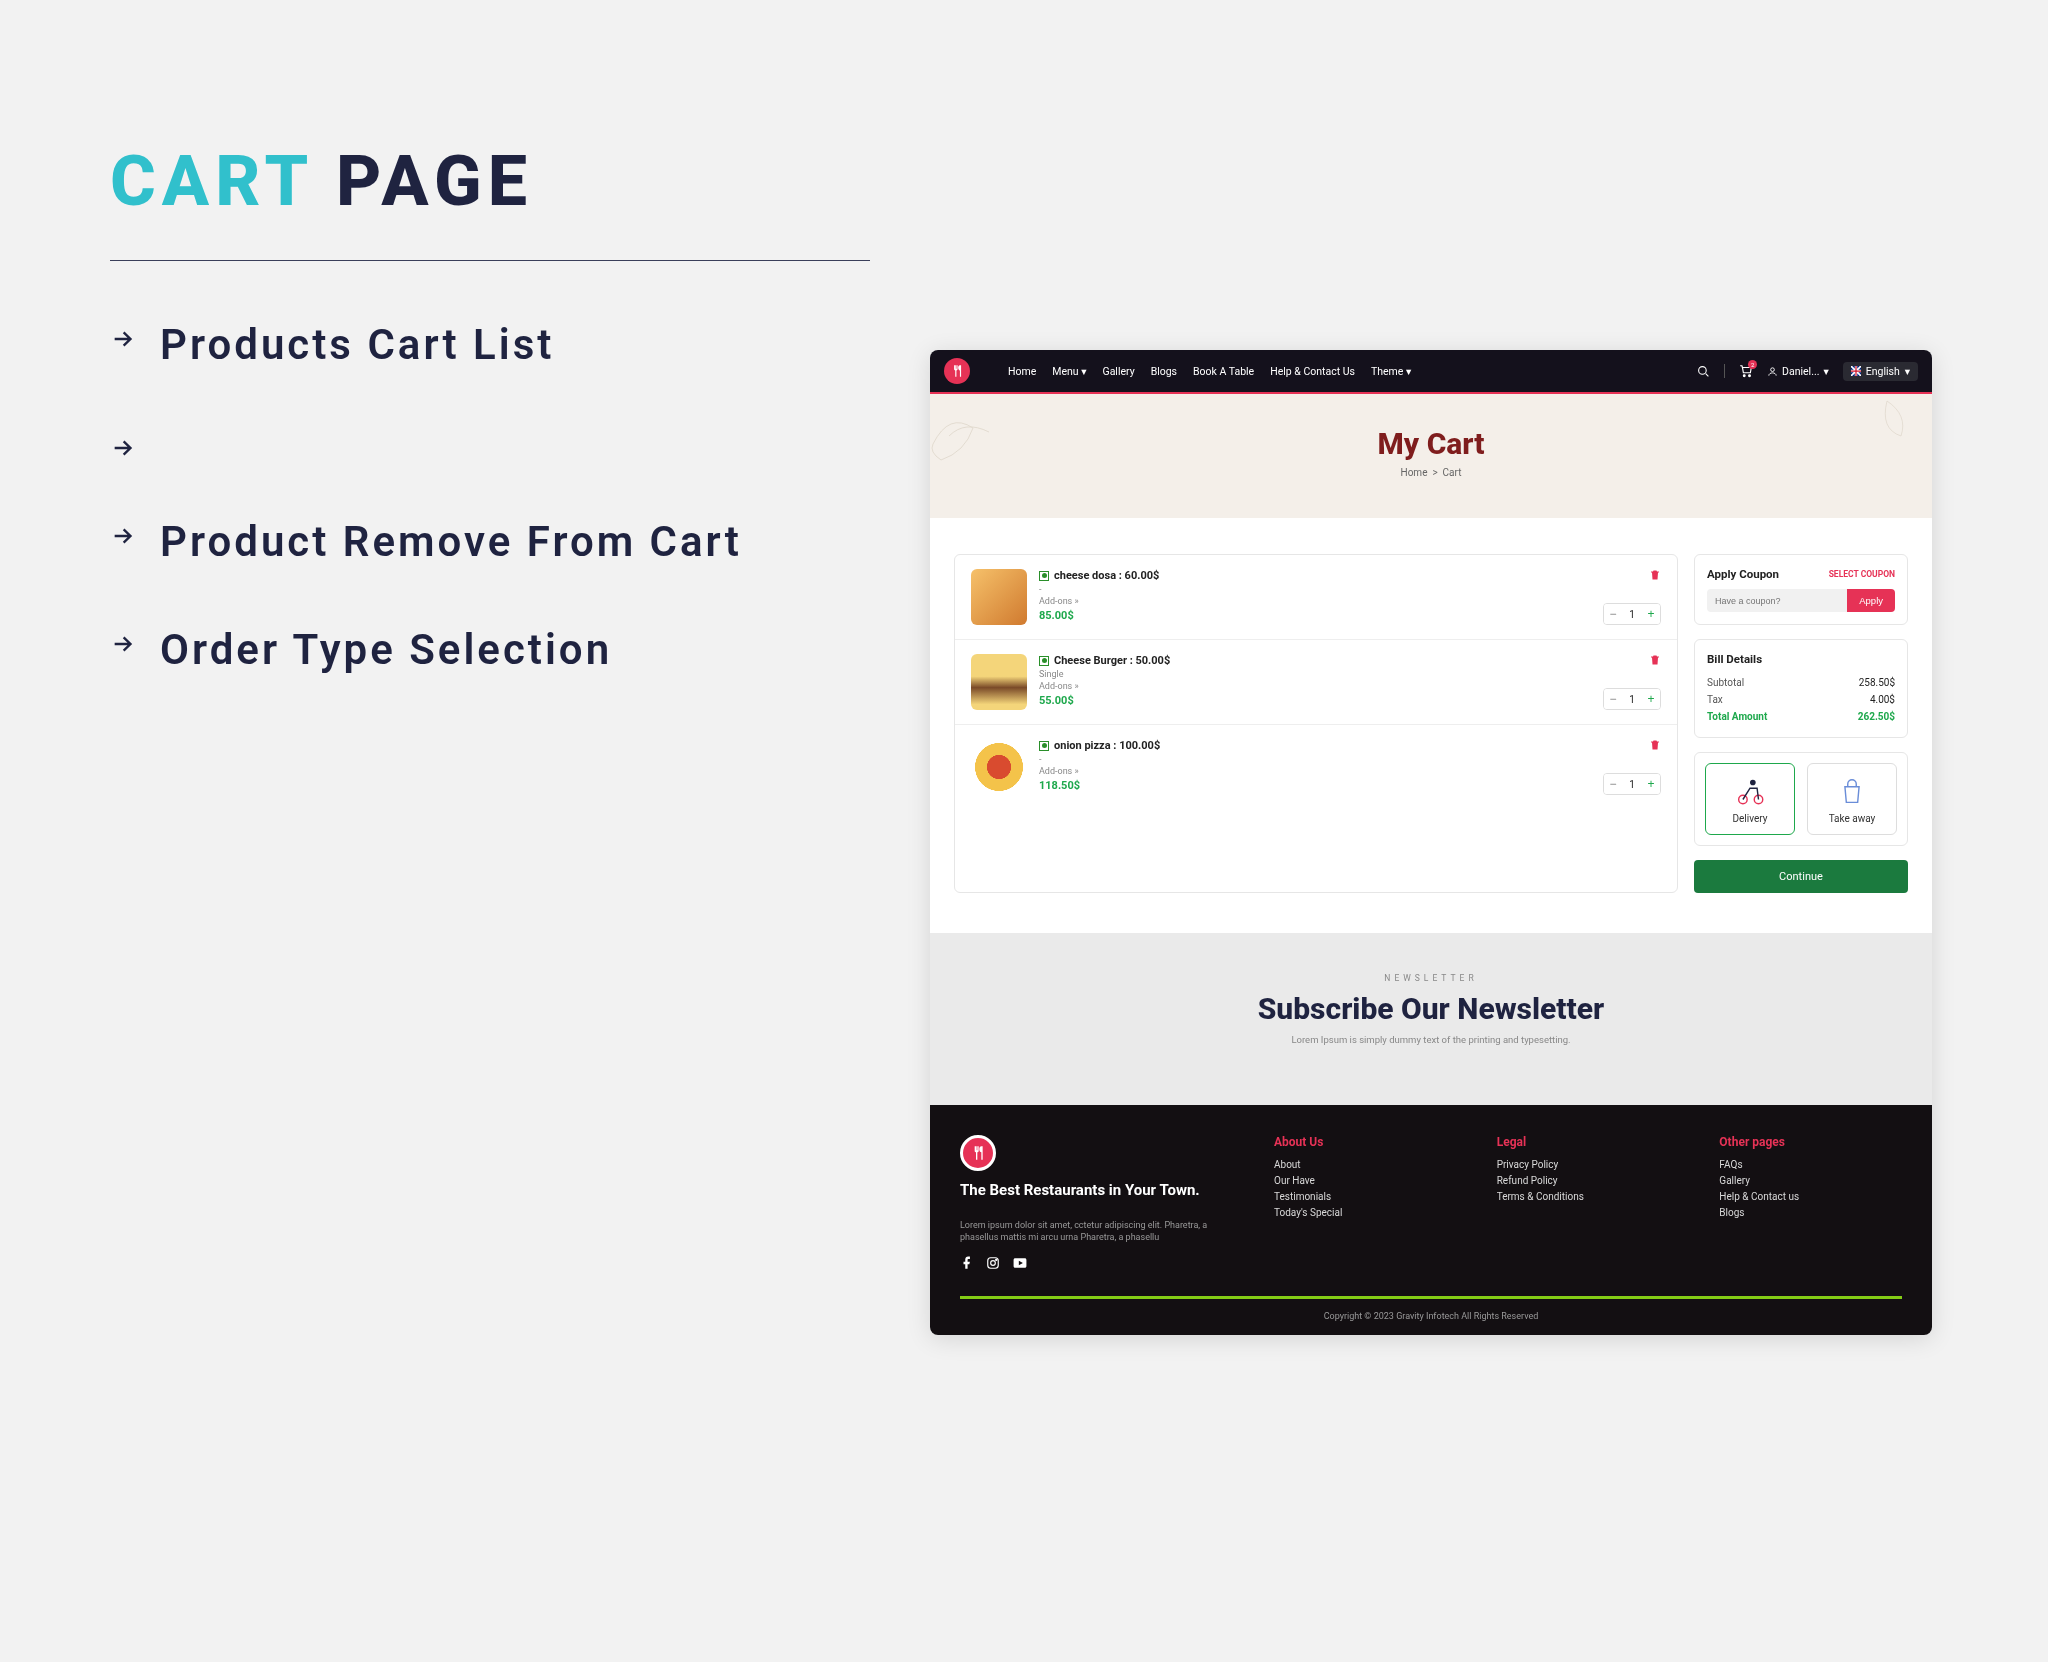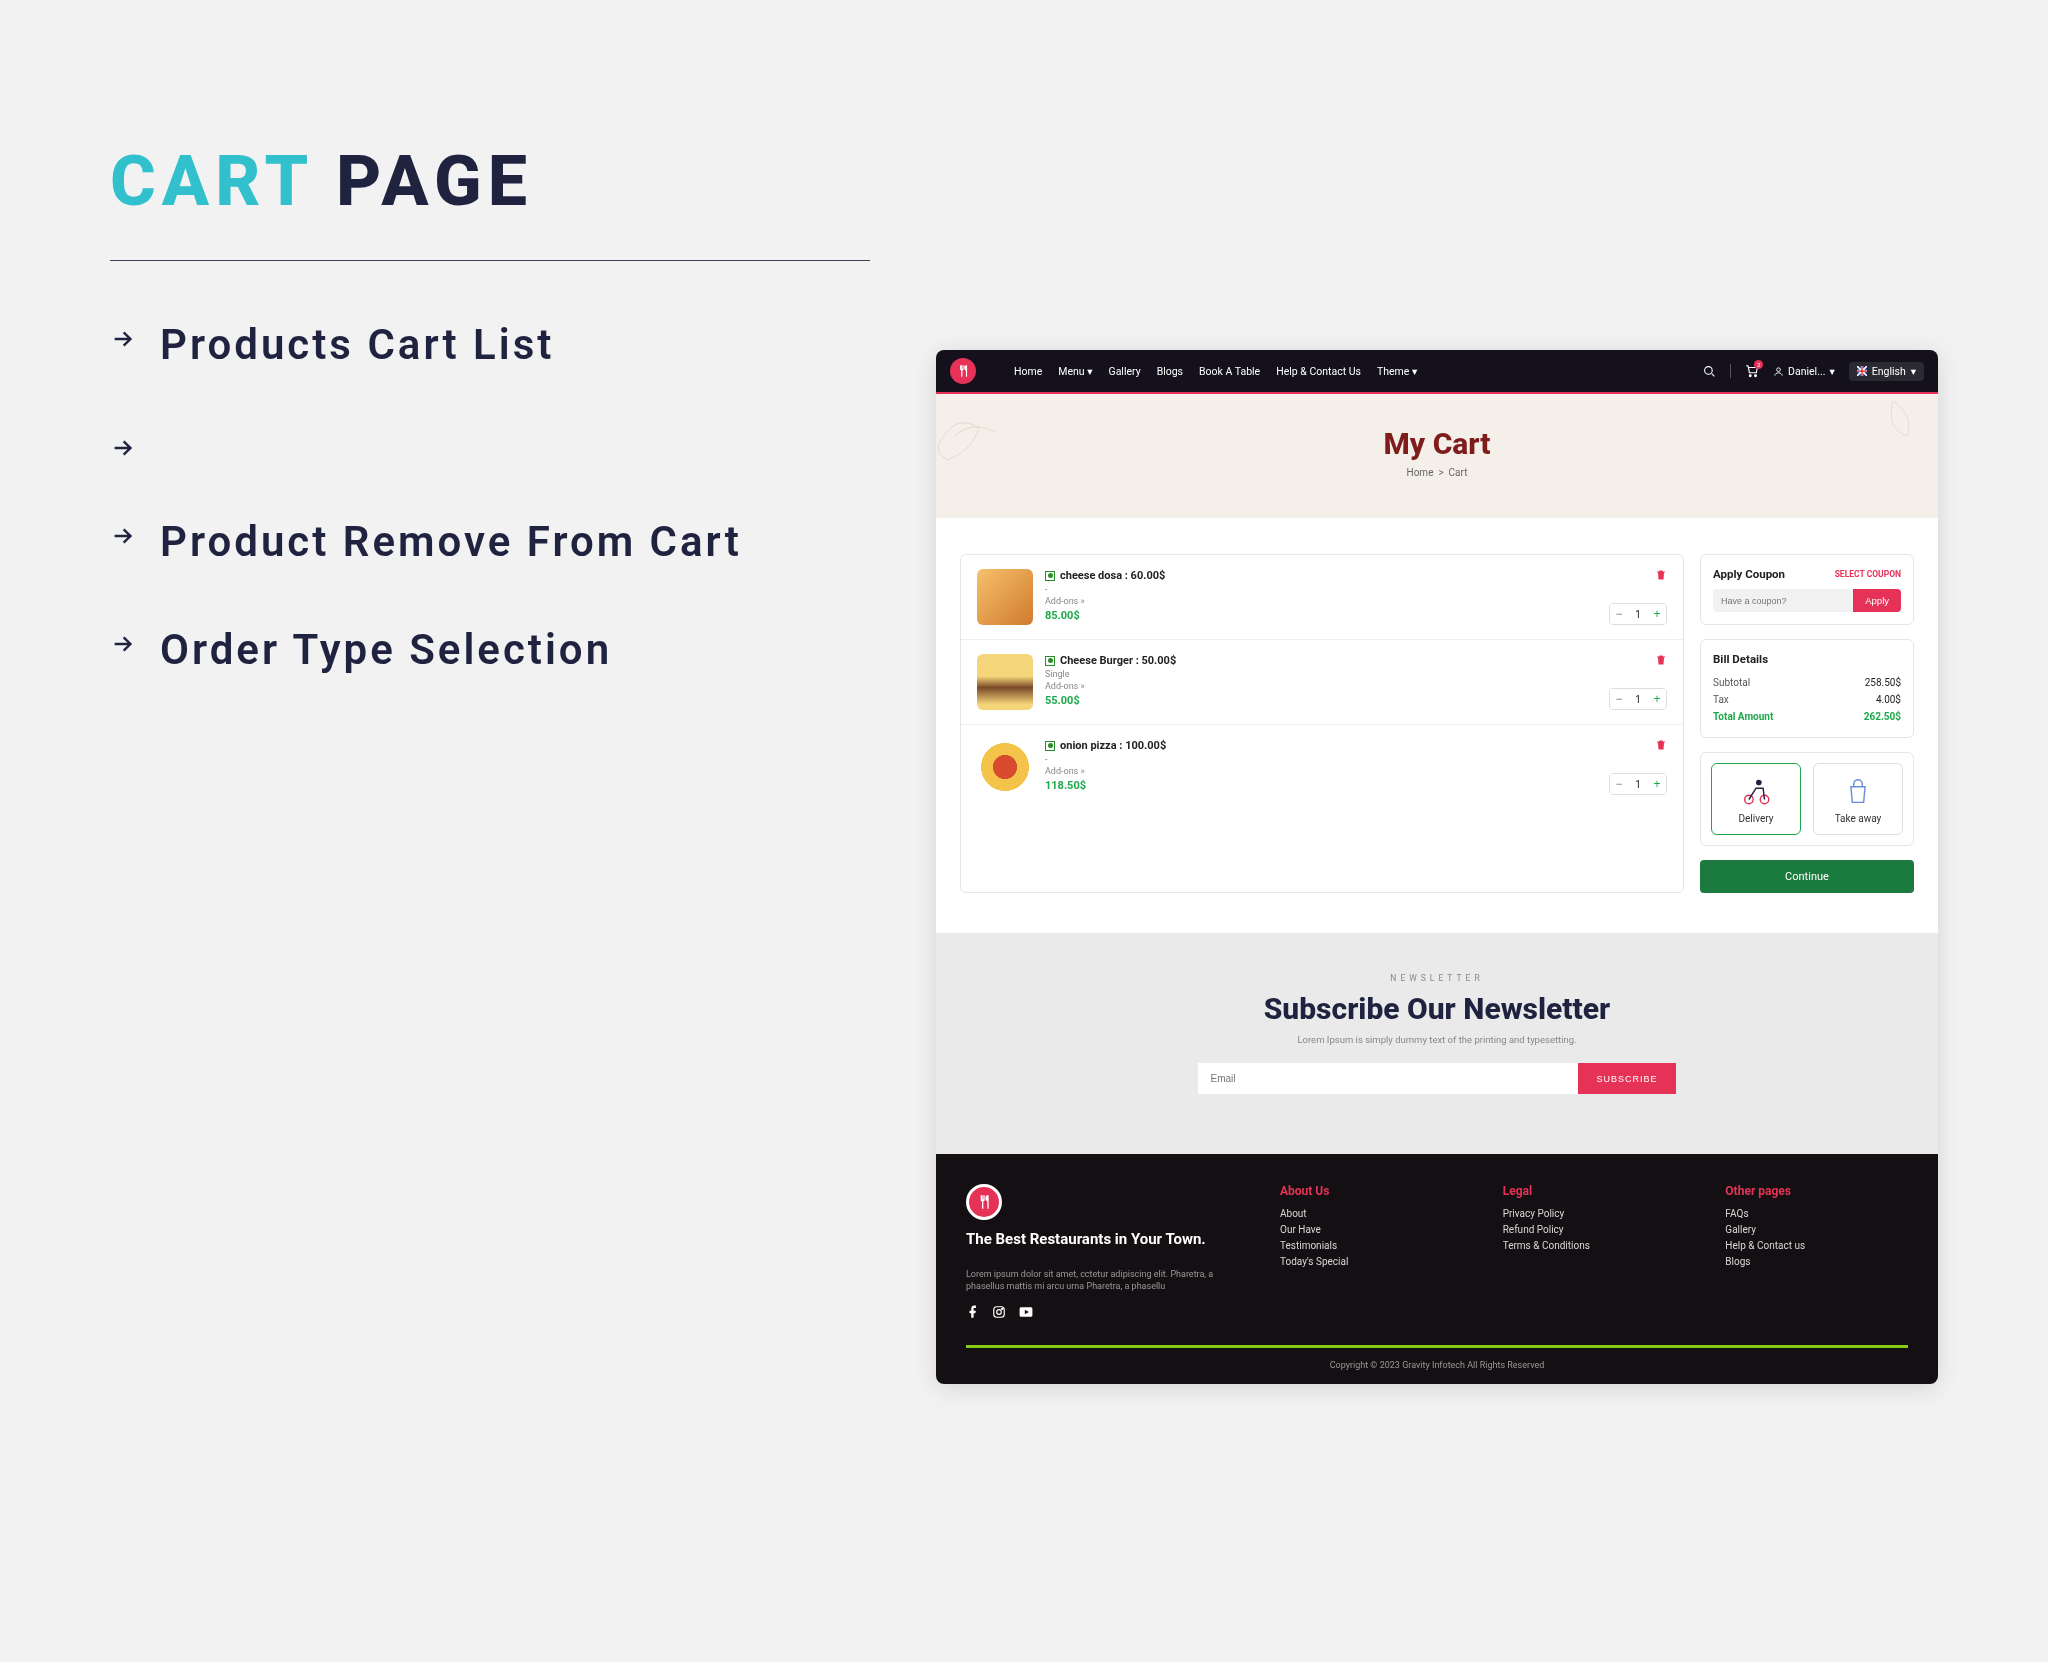--- a/index.html
+++ b/index.html
@@ -1,18 +1,18 @@
 <!DOCTYPE html>
 <html><head>
 <meta charset="utf-8">
 <style>
 * { margin: 0; padding: 0; box-sizing: border-box; }
 body { font-family: -apple-system, BlinkMacSystemFont, "Segoe UI", Roboto, Arial, sans-serif; background: #f2f2f2; width: 2048px; height: 1662px; overflow: hidden; }
 
-.page { padding: 140px 110px 60px 110px; display: flex; gap: 60px; justify-content: space-between; }
+.page { padding: 140px 52px 60px 110px; display: flex; gap: 60px; }
 
 
 .left-side { width: 760px; }
 .title-wrap { margin-bottom: 32px; border-bottom: 1px solid #3a3f5a; padding-bottom: 38px; }
 .title-wrap h1 { font-size: 70px; font-weight: 800; letter-spacing: 6px; text-transform: uppercase; }
 .title-accent { color: #31c0cc; }
 .title-rest { color: #1f2340; }
 .feature-list { margin-top: 56px; display: flex; flex-direction: column; gap: 52px; }
 .feature-item { display: flex; align-items: flex-start; gap: 22px; }
 .arrow-icon { width: 28px; height: 28px; flex-shrink: 0; margin-top: 8px; }
@@ -340,24 +340,20 @@
         </div>
 
         <div class="continue-btn">Continue</div>
       </div>
     </div>
 
     <div class="newsletter">
       <div class="nl-label">NEWSLETTER</div>
       <div class="nl-title">Subscribe Our Newsletter</div>
       <div class="nl-sub">Lorem Ipsum is simply dummy text of the printing and typesetting.</div>
-      <div class="nl-form">
-        <input class="nl-input" placeholder="Email" style="">
-        <button class="nl-btn">SUBSCRIBE</button>
-      </div>
     </div>
 
     <div class="footer">
       <div class="footer-cols">
         <div class="fcol brand">
           <div class="blogo">
             <svg width="16" height="16" viewBox="0 0 24 24" fill="#fff">
                 <path d="M7 2v7a2 2 0 002 2v11h2V11a2 2 0 002-2V2h-2v6h-1V2h-2v6H9V2H7zm10 0c-1.7 0-3 2-3 4.5S15.3 11 17 11v11h2V2h-2z"></path>
               </svg>
           </div>

